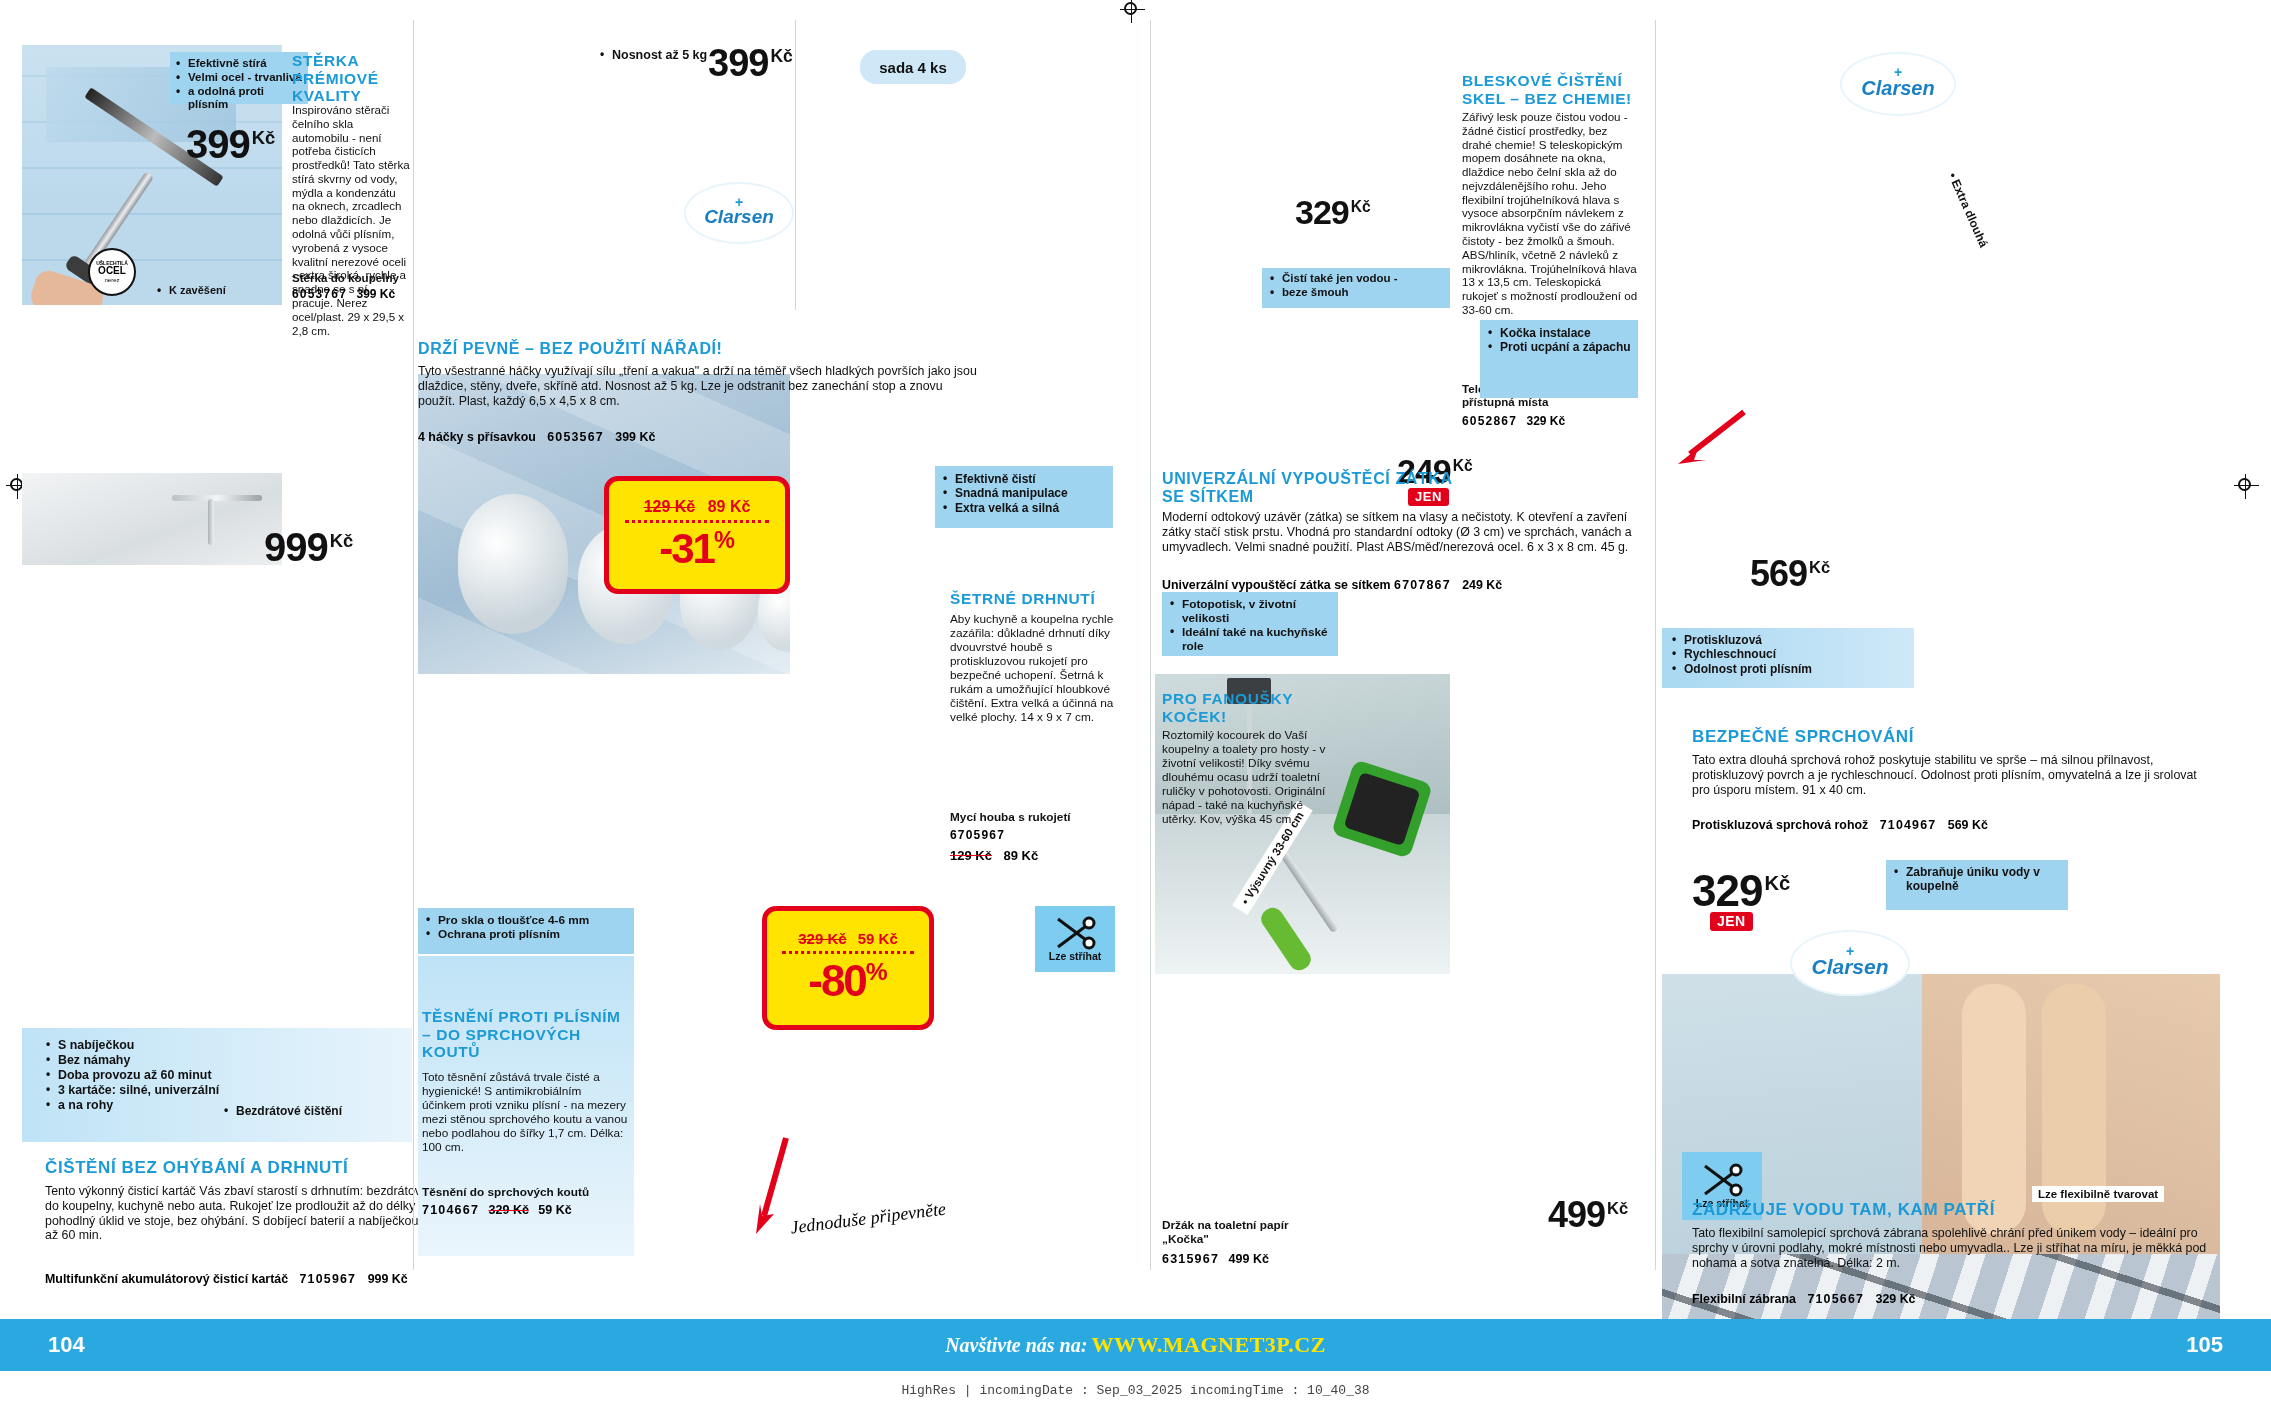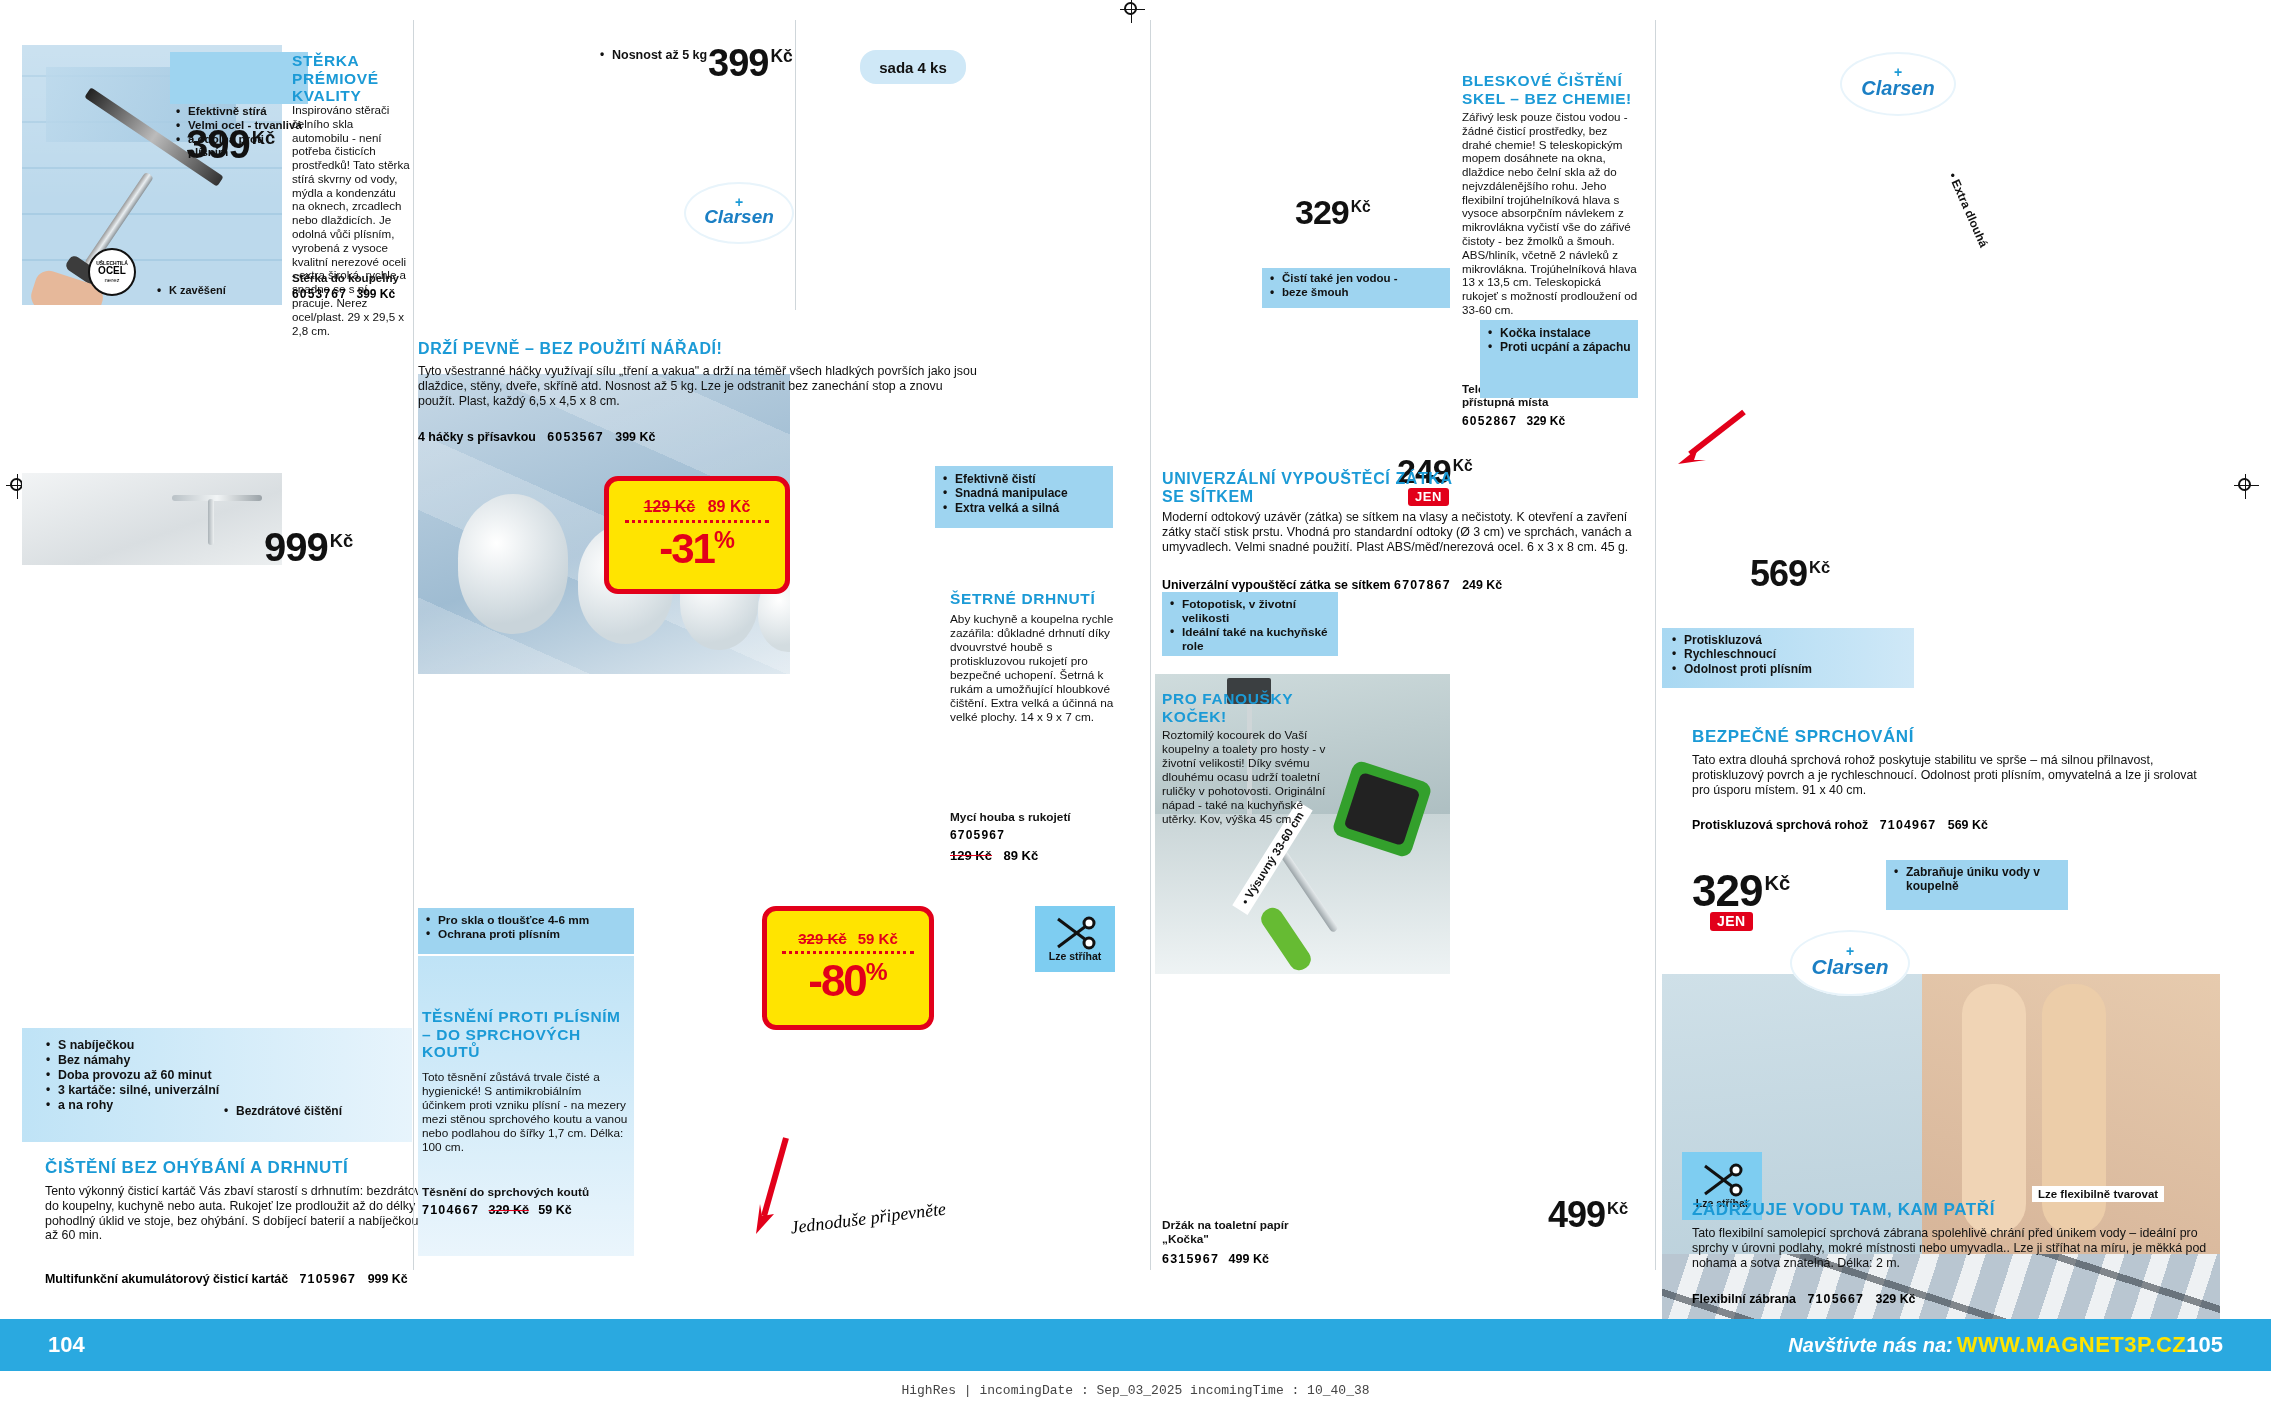--- a/index.html
+++ b/index.html
@@ -80,21 +80,21 @@
 
   
   .arrow { position:absolute; }
 
   
   .footer {
     position:absolute; left:0; bottom:38px; width:2271px; height:52px;
     background:#2aa9e0; display:flex; align-items:center;
   }
   .pagenum { color:#fff; font-weight:bold; font-size:22px; }
-  .footer-center { flex:1; text-align:right; color:#fff; font-weight:bold; }
+  .footer-center { flex:1; text-align:center; color:#fff; font-weight:bold;font-family:Liberation Serif, serif; }
   .footer-center .url { color:#ffe400; font-size:22px; letter-spacing:.5px;}
   .footer-center .visit { font-style:italic; font-size:20px; margin-right:4px;}
   .metabar {
     position:absolute; left:0; bottom:0; width:2271px; height:38px;
     background:#fff; display:flex; align-items:center; justify-content:center;
     color:#444; font-family:"Liberation Mono", monospace; font-size:13px;
   }
   .regmark { position:absolute; width:13px; height:13px; border-radius:50%;
              border:2px solid #111; }
   .regmark:before, .regmark:after {
@@ -120,21 +120,21 @@
   <div class="regmark" style="left:1124px; top:1326px;"></div>
 
   <div class="abs photo tilewall" style="left:22px; top:45px; width:260px; height:260px;">
     <div class="abs" style="left:24px; top:22px; width:190px; height:75px; background:linear-gradient(110deg,#bcd9ec,#9dc4de); opacity:.8;"></div>
     <div class="abs" style="left:52px; top:86px; width:160px; height:12px; background:linear-gradient(90deg,#222,#bbb,#333); transform:rotate(34deg); border-radius:3px;"></div>
     <div class="abs" style="left:92px; top:120px; width:10px; height:110px; background:linear-gradient(90deg,#999,#e9eef1,#8b9398); transform:rotate(34deg); border-radius:4px;"></div>
     <div class="abs" style="left:42px; top:222px; width:52px; height:16px; background:#3c3c3c; transform:rotate(34deg); border-radius:6px;"></div>
     <div class="abs" style="left:10px; top:232px; width:70px; height:40px; background:#e6b89a; border-radius:14px; transform:rotate(18deg);"></div>
   </div>
   <div class="abs bulletbox" style="left:170px; top:52px; width:138px; height:52px; padding:5px 6px 4px 4px;">
-    <ul class="bullets" style="font-size:11.5px;margin-top:48px;">
+    <ul class="bullets" style="font-size:11.5px;">
       <li>Efektivně stírá</li>
       <li>Velmi ocel - trvanlivá</li>
       <li style="padding-left:14px;">
           <span style="position:absolute;left:14px;">a odolná proti plísním</span>
         </li>
     </ul>
   </div>
   <div class="abs price" style="left:186px; top:122px; font-size:40px;">
     <span>399</span><span class="kc">Kč</span>
   </div>

